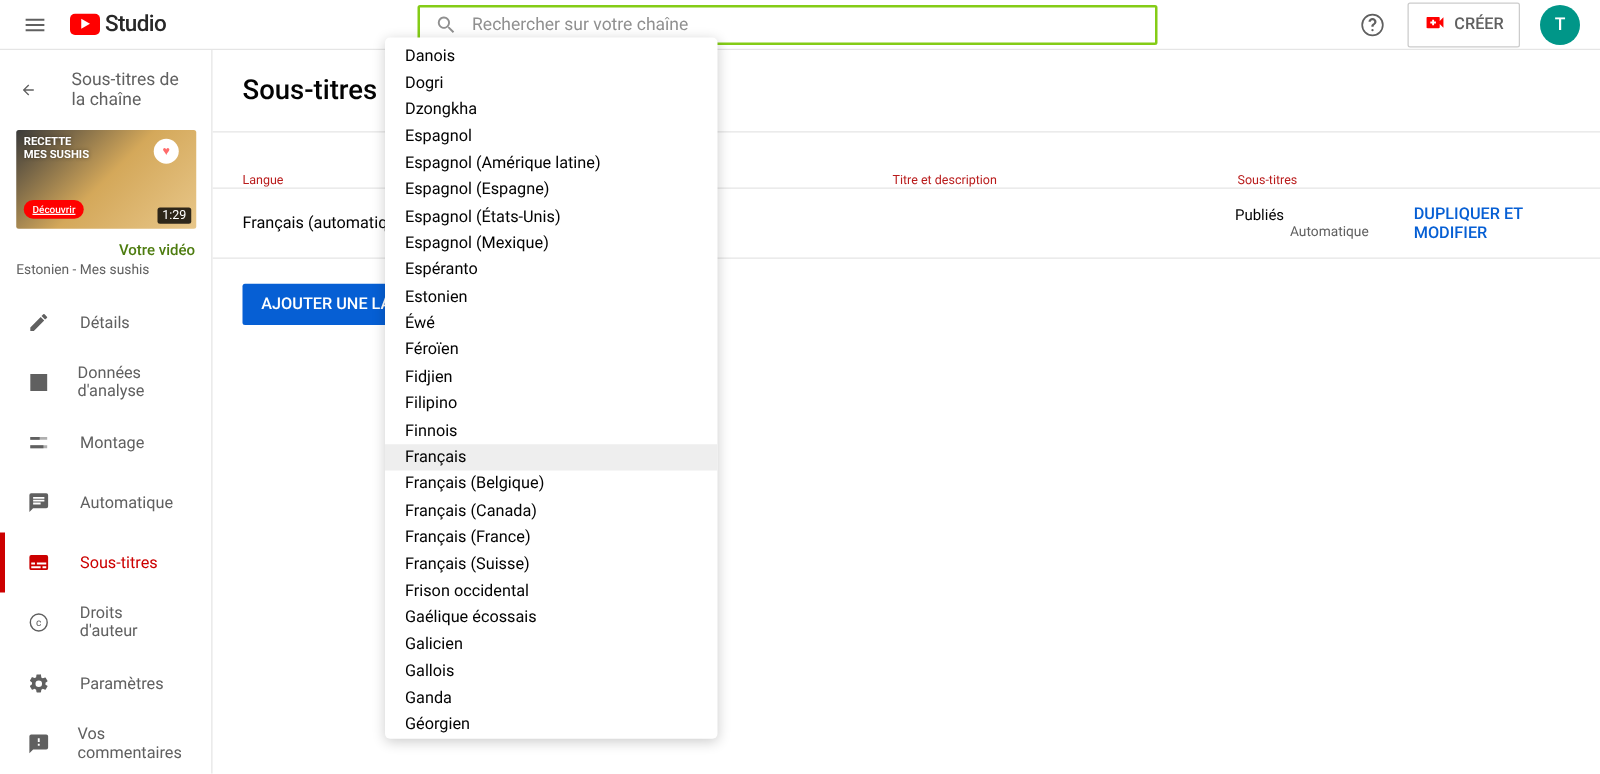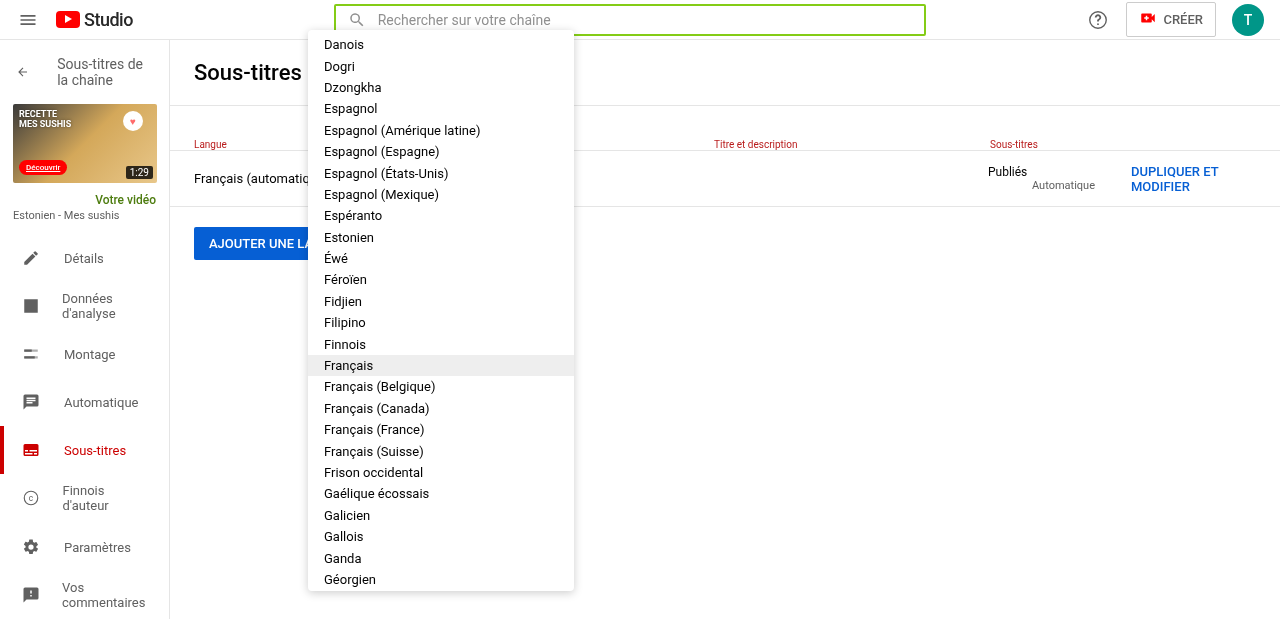--- a/index.html
+++ b/index.html
@@ -162,21 +162,21 @@
         </span>
         <span>Sous-titres</span>
       </div>
     <div class="nav-item">
         <span class="icon">
           <svg width="18" height="18" viewBox="0 0 24 24">
             <circle cx="12" cy="12" r="9" fill="none" stroke="currentColor" stroke-width="1.5"></circle>
             <text x="12" y="16" text-anchor="middle" font-size="11" fill="currentColor">c</text>
           </svg>
         </span>
-        <span>Finnois d'auteur</span>
+        <span>Droits d'auteur</span>
       </div>
   </div>
   <div class="sidebar-bottom">
     <div class="nav-item">
         <span class="icon">
           <svg width="18" height="18" viewBox="0 0 24 24">
             <path fill="currentColor" d="M19.14 12.94a7 7 0 0 0 .05-.94 7 7 0 0 0-.05-.94l2.03-1.58a.5.5 0 0 0 .12-.64l-1.92-3.32a.5.5 0 0 0-.61-.22l-2.39.96a7 7 0 0 0-1.62-.94l-.36-2.54A.5.5 0 0 0 13.9 2h-3.84a.5.5 0 0 0-.49.42l-.36 2.54a7 7 0 0 0-1.62.94l-2.39-.96a.5.5 0 0 0-.61.22L2.67 8.48a.5.5 0 0 0 .12.64l2.03 1.58a7 7 0 0 0 0 1.88l-2.03 1.58a.5.5 0 0 0-.12.64l1.92 3.32c.14.24.43.34.61.22l2.39-.96c.5.38 1.05.7 1.62.94l.36 2.54c.4.24.25.42.49.42h3.84c.24 0 .45-.18.49-.42l.36-2.54a7 7 0 0 0 1.62-.94l2.39.96c.24.1.5 0 .61-.22l1.92-3.32a.5.5 0 0 0-.12-.64zM12 15.5A3.5 3.5 0 1 1 15.5 12 3.5 3.5 0 0 1 12 15.5"></path>
           </svg>
         </span>
         <span>Paramètres</span>

